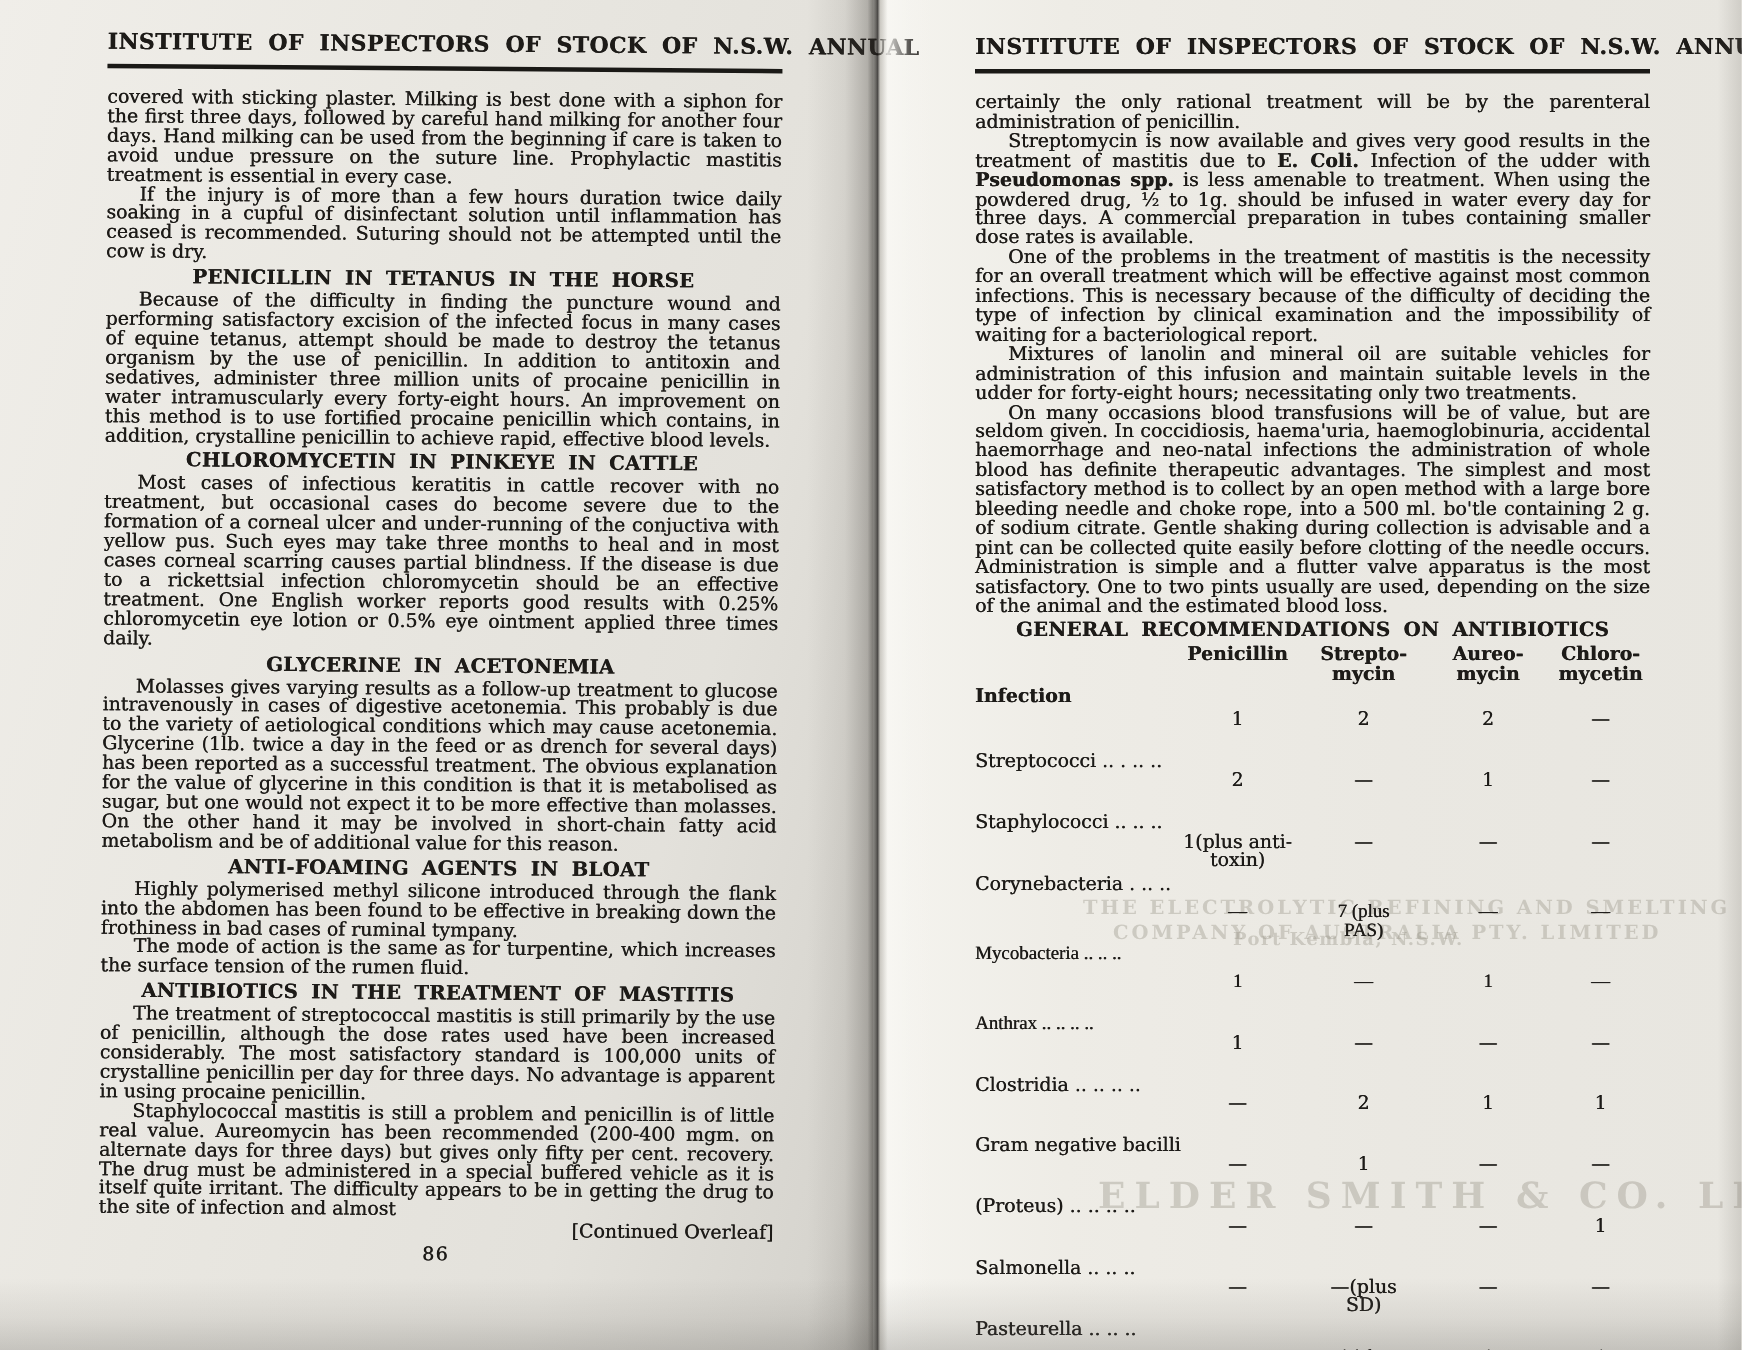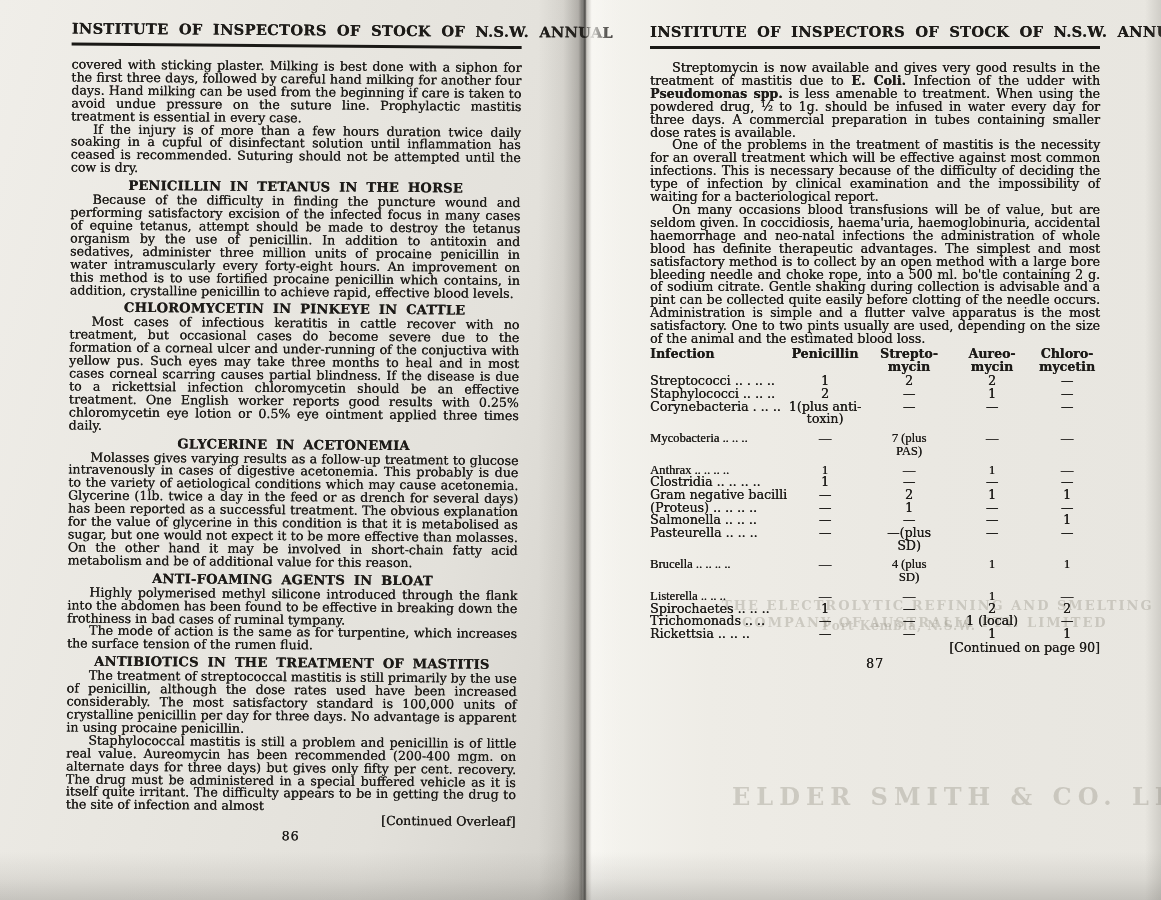--- a/index.html
+++ b/index.html
@@ -68,21 +68,21 @@
   p.para.indent{text-indent:22px;}
 
   .inftable{margin-top:2px;}
   .trow{
     display:grid;
     grid-template-columns:132px 86px 82px 84px 66px;
     line-height:12.7px;
   }
   .trow.gap{margin-top:6px;font-family:Liberation Serif, serif;}
   .thead{font-weight:bold;margin-bottom:2px;}
-  .tlabel{text-align:left;white-space:nowrap;overflow:visible;}
+  .tlabel{text-align:left;white-space:nowrap;overflow:visible;margin-top:28px;}
   .tcell{text-align:center;white-space:pre-line;}
 
   .continued{text-align:right;margin-top:1px;}
   .page-number{text-align:center;margin-top:3px;letter-spacing:1px;}
 
   .ghost{
     position:absolute;z-index:1;pointer-events:none;
     color:#8f8b7e;opacity:0.34;font-weight:bold;white-space:nowrap;
     font-family:"DejaVu Serif", serif;
   }
@@ -119,23 +119,26 @@
   <div class="page page-right">
     <div id="rightGhosts">
         <div class="ghost" style="left: 140px; top: 598px; font-size: 13px; letter-spacing: 2px;">THE ELECTROLYTIC REFINING AND SMELTING</div>
         <div class="ghost" style="left: 160px; top: 615px; font-size: 13px; letter-spacing: 2px;">COMPANY OF AUSTRALIA PTY. LIMITED</div>
         <div class="ghost" style="left: 240px; top: 619px; font-size: 12px; letter-spacing: 1px;">Port Kembla, N.S.W.</div>
         <div class="ghost" style="left: 150px; top: 782px; font-size: 24px; letter-spacing: 6px;">ELDER SMITH &amp; CO. LIM</div>
       </div>
     <div class="col">
       <div class="running-header">INSTITUTE OF INSPECTORS OF STOCK OF N.S.W. ANNUAL</div>
       <div id="rightSections">
+          <p class="para">certainly the only rational treatment will be by the parenteral administration of penicillin.</p>
           <p class="para indent">Streptomycin is now available and gives very good results in the treatment of mastitis due to <b>E. Coli.</b>  Infection of the udder with <b>Pseudomonas spp.</b> is less amenable to treatment.  When using the powdered drug, ½ to 1g. should be infused in water every day for three days.  A commercial preparation in tubes containing smaller dose rates is available.</p>
           <p class="para indent">One of the problems in the treatment of mastitis is the necessity for an overall treatment which will be effective against most common infections.  This is necessary because of the difficulty of deciding the type of infection by clinical examination and the impossibility of waiting for a bacteriological report.</p>
+          <p class="para indent">Mixtures of lanolin and mineral oil are suitable vehicles for administration of this infusion and maintain suitable levels in the udder for forty-eight hours; necessitating only two treatments.</p>
           <p class="para indent">On many occasions blood transfusions will be of value, but are seldom given.  In coccidiosis, haema'uria, haemoglobinuria, accidental haemorrhage and neo-natal infections the administration of whole blood has definite therapeutic advantages.  The simplest and most satisfactory method is to collect by an open method with a large bore bleeding needle and choke rope, into a 500 ml. bo'tle containing 2 g. of sodium citrate.  Gentle shaking during collection is advisable and a pint can be collected quite easily before clotting of the needle occurs.  Administration is simple and a flutter valve apparatus is the most satisfactory.  One to two pints usually are used, depending on the size of the animal and the estimated blood loss.</p>
+          <div class="heading">GENERAL RECOMMENDATIONS ON ANTIBIOTICS</div>
         </div>
       <div id="rightTable" class="inftable">
           <div class="trow thead">
             <span class="tlabel">Infection</span>
             <span class="tcell">Penicillin</span>
             <span class="tcell">Strepto-
 mycin</span>
             <span class="tcell">Aureo-
 mycin</span>
             <span class="tcell">Chloro-

